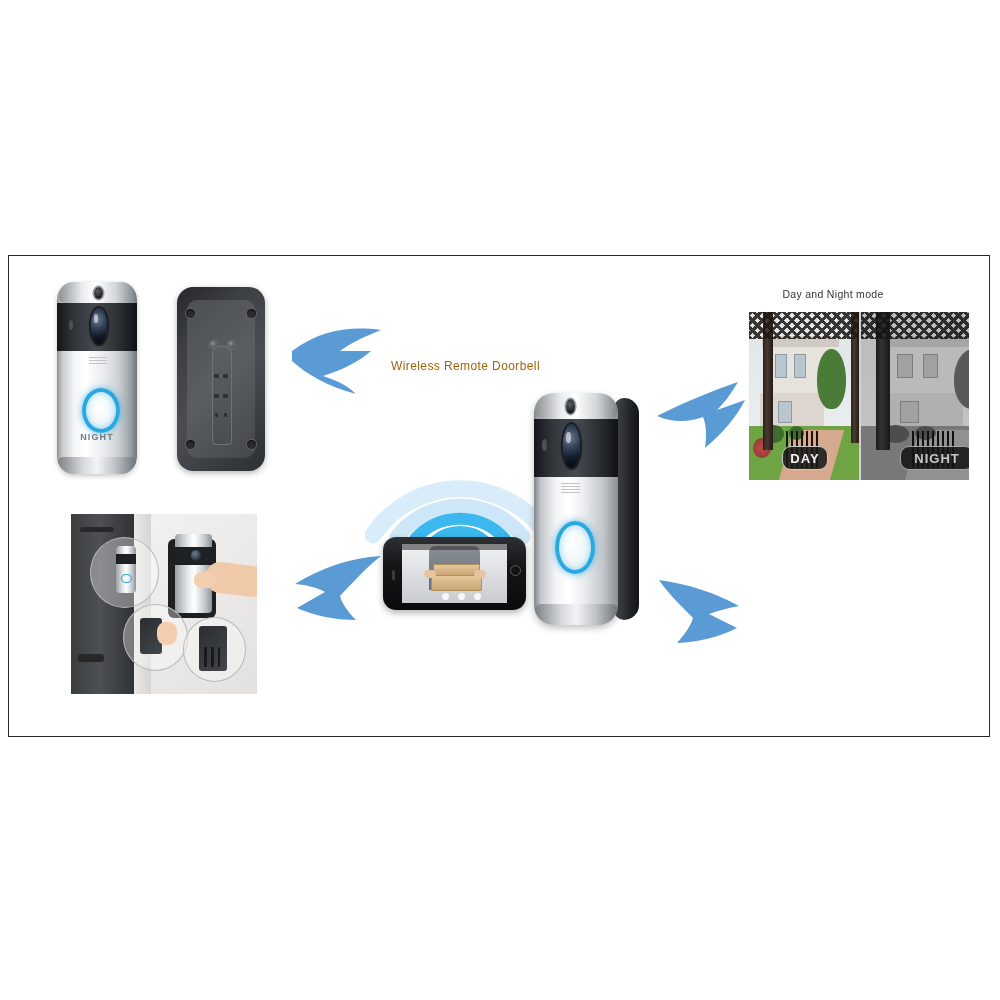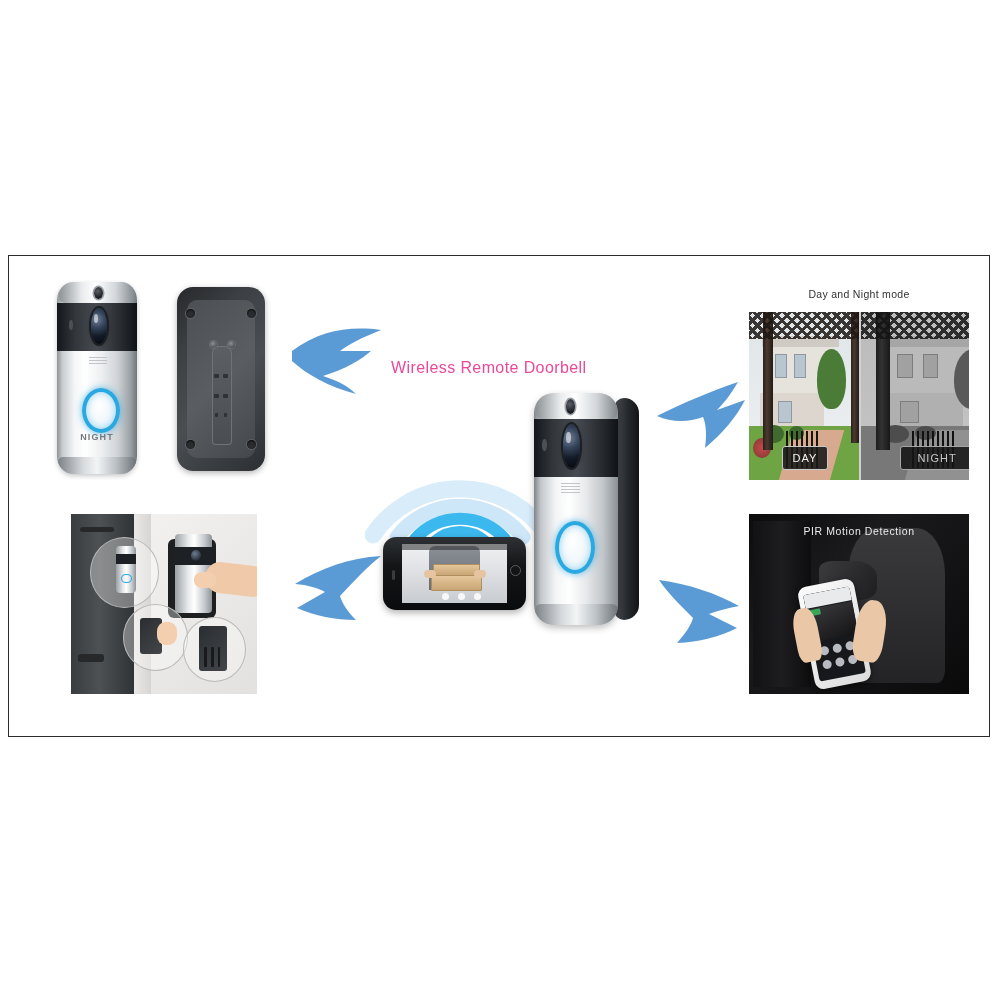--- a/index.html
+++ b/index.html
@@ -11,21 +11,21 @@
   #frame{
     position:absolute;left:8px;top:255px;width:982px;height:482px;
     border:1px solid #2b2b2b;background:#ffffff;box-sizing:border-box;
   }
   #canvas{position:absolute;left:0;top:0;width:100%;height:100%;}
 
   .abs{position:absolute;}
 
   
   .caption{
-    color:#ec4899;font-size:16px;letter-spacing:.4px;white-space:nowrap;
+    color:#a16207;font-size:12px;letter-spacing:.4px;white-space:nowrap;
   }
   .panel-title{
     color:#333;font-size:10.5px;letter-spacing:.3px;white-space:nowrap;text-align:center;
   }
 
   
   .db{position:absolute;}
   .db-body{
     position:absolute;left:0;top:0;width:100%;height:100%;
     border-radius:16px/18px;
@@ -154,23 +154,23 @@
     background:linear-gradient(180deg,#8b9097,#676d75);border-radius:6px 6px 0 0;}
   .dv-box{position:absolute;background:linear-gradient(180deg,#e4c79c,#c9a574);
     border:1px solid #b08f5f;border-radius:1px;}
   .dv-hand{position:absolute;background:#e8c3a2;border-radius:4px;}
   .dv-bar{position:absolute;background:rgba(40,40,40,.55);}
   .dv-ctl{position:absolute;width:7px;height:7px;border-radius:50%;background:rgba(255,255,255,.85);}
 
   
   .photo{position:absolute;overflow:hidden;background:#111;}
   .badge{
-    position:absolute;border-radius:3px;background:rgba(25,25,25,.88);
+    position:absolute;border-radius:9px;background:rgba(25,25,25,.88);
     border:1.5px solid #c9c9c9;color:#f2f2f2;
-    font-size:11px;font-weight:normal;letter-spacing:1px;
+    font-size:13px;font-weight:bold;letter-spacing:1px;
     display:flex;align-items:center;justify-content:center;
   }
 
   
   .sky{position:absolute;left:0;top:0;width:100%;height:100%;}
   .house{position:absolute;background:#e6e2dc;}
   .roof{position:absolute;background:#cfcac3;}
   .win{position:absolute;background:#b9c6cf;border:1px solid #8d9aa3;}
   .lawn{position:absolute;background:#6fa444;}
   .path{position:absolute;background:#d7a98e;}
@@ -323,21 +323,21 @@
           <div class="db-band"></div>
           <div class="db-pir" style="left:38%;"></div>
           <div class="db-lens" style="left:34%;"></div>
           <div class="db-sensor" style="left:10%;"></div>
           <div class="db-grille" style="left:32%;"></div>
           <div class="db-ring" style="left:25%;"></div>
           <div class="db-botcap"></div>
         </div>
       </div>
 
-      <div class="abs panel-title" style="left:745px;top:32px;width:210px;">Day and Night mode</div>
+      <div class="abs panel-title" style="left:719px;top:32px;width:210px;">Day and Night mode</div>
 
       <div class="photo" style="left:740px;top:56px;width:220px;height:168px;">
 
         <div class="abs" style="left:0;top:0;width:50%;height:100%;overflow:hidden;">
           <div class="sky" style="background:linear-gradient(180deg,#dfe5e8,#eef1f2);"></div>
           <div class="house" style="left:16%;top:18%;width:62%;height:34%;"></div>
           <div class="roof" style="left:12%;top:14%;width:70%;height:7%;"></div>
           <div class="win" style="left:24%;top:25%;width:9%;height:13%;"></div>
           <div class="win" style="left:41%;top:25%;width:9%;height:13%;"></div>
           <div class="house" style="left:10%;top:48%;width:58%;height:22%;background:#ddd6ce;"></div>
@@ -369,43 +369,20 @@
           <div class="shrub" style="left:14%;bottom:22%;width:18%;height:11%;"></div>
           <div class="shrub" style="left:36%;bottom:24%;width:14%;height:8%;"></div>
           <div class="col" style="left:10%;top:0;width:9%;height:82%;"></div>
           <div class="col" style="right:0;top:0;width:7%;height:78%;"></div>
           <div class="scroll-top" style="left:0;top:0;width:100%;height:16%;opacity:.85;"></div>
           <div class="bench" style="left:34%;bottom:7%;width:30%;height:22%;"></div>
           <div class="badge" style="left:26%;bottom:6%;width:48%;height:13%;">NIGHT</div>
         </div>
       </div>
 
-      <div class="photo" style="left:740px;top:258px;width:220px;height:180px;">
-        <div class="pir-scene"></div>
-        <div class="pir-door" style="left:2%;top:4%;width:26%;height:92%;"></div>
-        <div class="pir-fig" style="left:45%;top:8%;width:44%;height:86%;"></div>
-        <div class="abs" style="left:32%;top:26%;width:26%;height:22%;background:linear-gradient(120deg,#3c3c3f,#1e1e21);border-radius:22% 40% 30% 20%;"></div>
-        <div class="pir-title" style="top:11px;">PIR Motion Detection</div>
-
-        <div class="phone-p" style="left:26%;top:38%;width:57px;height:104px;">
-          <div class="phone-p-screen">
-            <div class="pp-top"></div>
-            <div class="pp-feed"></div>
-            <div class="pp-live"></div>
-            <div class="pp-app" style="left:12%;top:62%;"></div>
-            <div class="pp-app" style="left:40%;top:62%;"></div>
-            <div class="pp-app" style="left:68%;top:62%;"></div>
-            <div class="pp-app" style="left:12%;top:78%;"></div>
-            <div class="pp-app" style="left:40%;top:78%;"></div>
-            <div class="pp-app" style="left:68%;top:78%;"></div>
-          </div>
-        </div>
-        <div class="hand" style="left:21%;top:52%;width:24px;height:54px;transform:rotate(-11deg);"></div>
-        <div class="hand" style="left:48%;top:48%;width:30px;height:62px;transform:rotate(9deg);border-radius:45% 45% 30% 30%;"></div>
-      </div>
 
       <div class="photo" style="left:62px;top:258px;width:186px;height:180px;background:#efeeec;">
         <div class="ins-bg"></div>
         <div class="ins-door" style="left:0;top:0;width:34%;height:100%;"></div>
         <div class="ins-handle" style="left:5%;top:7%;width:18%;height:3%;"></div>
         <div class="ins-handle" style="left:4%;top:78%;width:14%;height:4%;"></div>
         <div class="ins-jamb" style="left:34%;top:0;width:9%;height:100%;"></div>
         <div class="ins-wall" style="left:43%;top:0;width:57%;height:100%;"></div>
 
         <div class="abs" style="left:52%;top:14%;width:26%;height:44%;border-radius:6px;background:#1d1f21;"></div>

